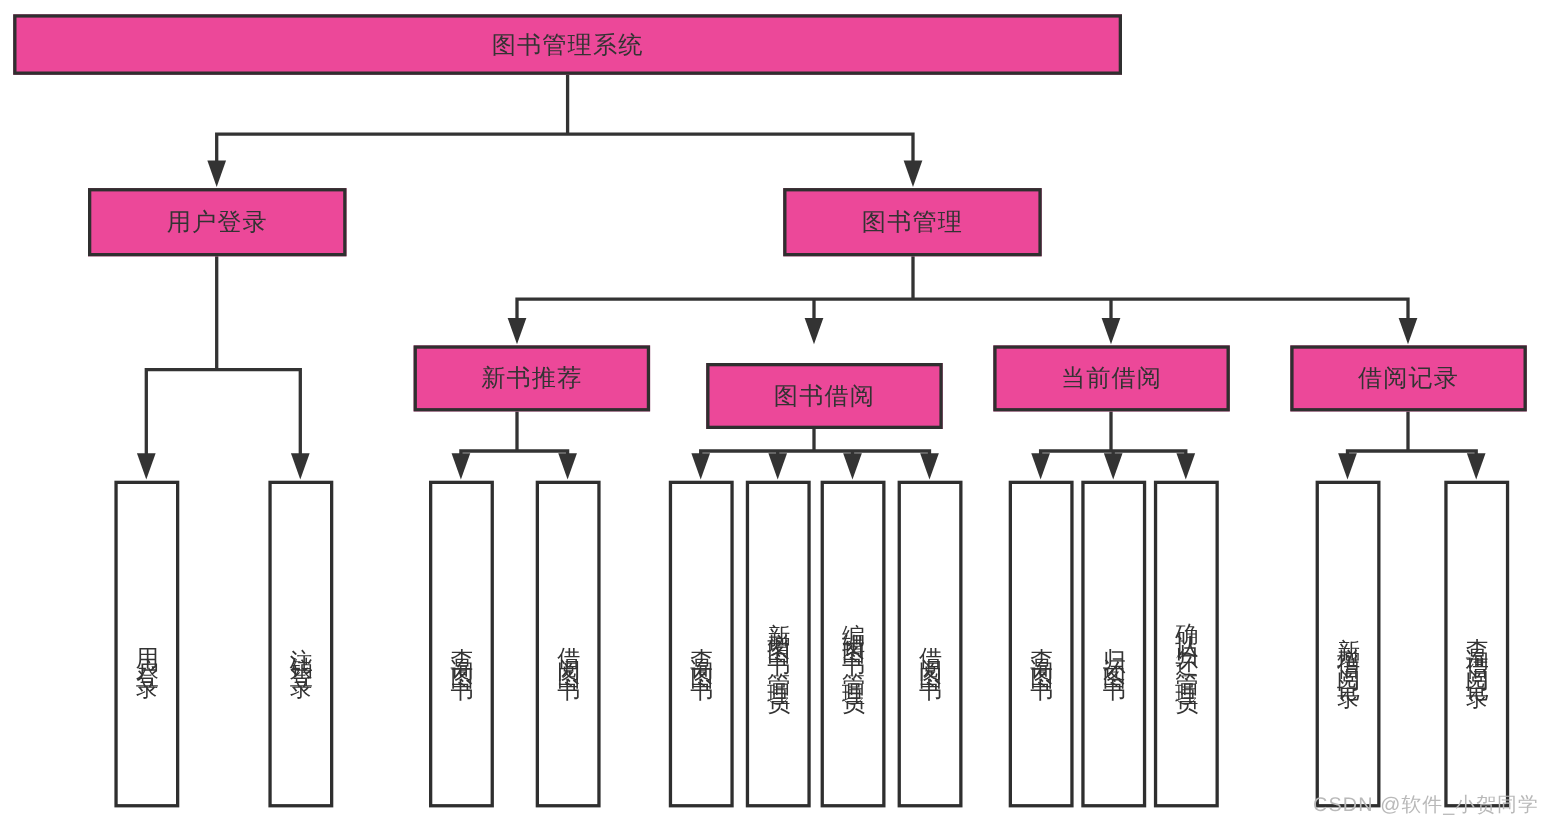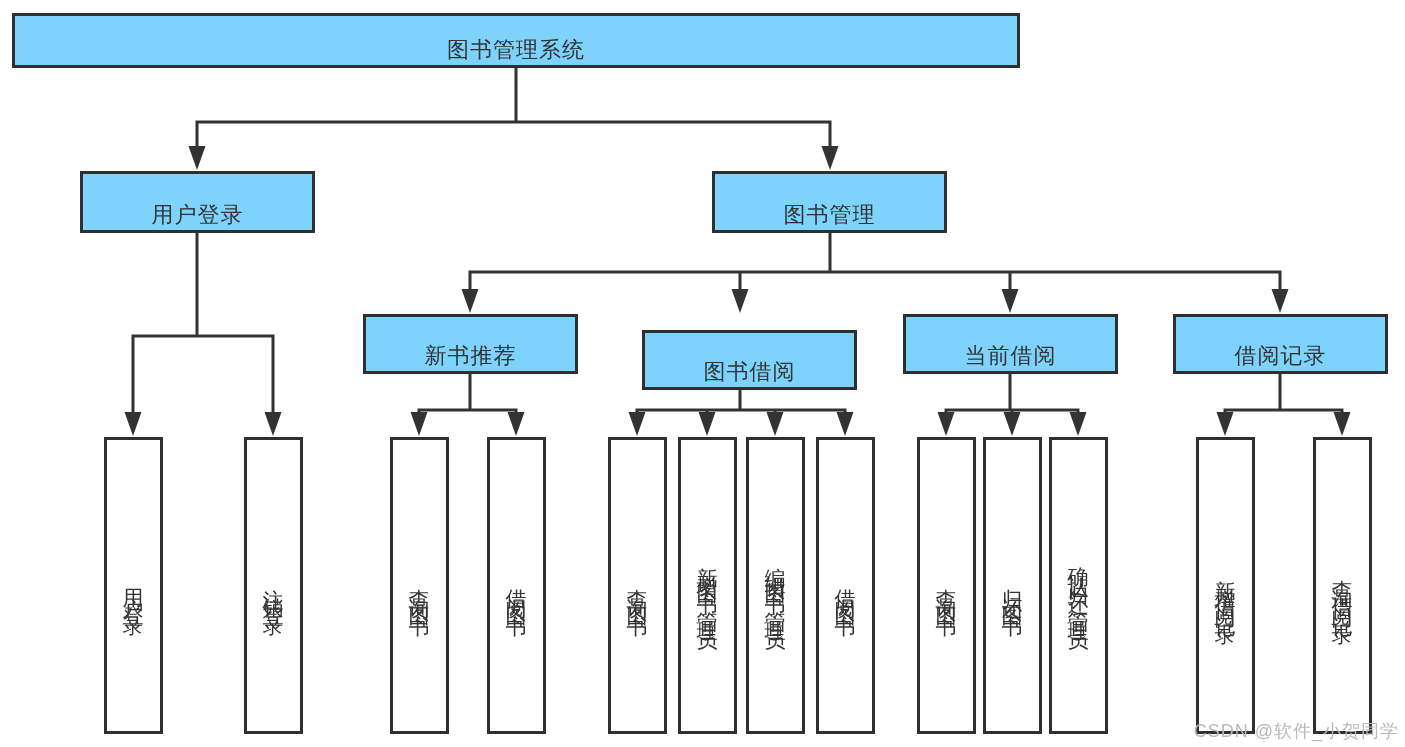--- a/index.html
+++ b/index.html
@@ -21,23 +21,23 @@
     left: 0;
     top: 0;
     width: 1405px;
     height: 747px;
     pointer-events: none;
   }
   .node {
     position: absolute;
     box-sizing: border-box;
     border: 3px solid #2f2f2f;
-    background: #7dd3fc;
+    background: #ec4899;
     display: flex;
-    align-items: flex-end;
+    align-items: center;
     justify-content: center;
     text-align: center;
     font-size: 22px;
     letter-spacing: 1px;
     color: #333333;
   }
   .node.root-node {
     left: 12px; top: 13px; width: 1008px; height: 55px;
     font-size: 22px;
   }
@@ -131,21 +131,21 @@
     <span>图书管理系统</span>
   </div>
 
   <div class="node l2" style="left:80px;">
     <span>用户登录</span>
   </div>
   <div class="node l2" style="left:712px;">
     <span>图书管理</span>
   </div>
 
-  <div class="node l3" style="left:363px;">
+  <div class="node l3" style="left:376px;">
     <span>新书推荐</span>
   </div>
   <div class="node l3" style="left:642px;margin-top:16px;">
     <span>图书借阅</span>
   </div>
   <div class="node l3" style="left:1173px;">
     <span>借阅记录</span>
   </div>
   <div class="node l3" style="left:903px;">
     <span>当前借阅</span>

